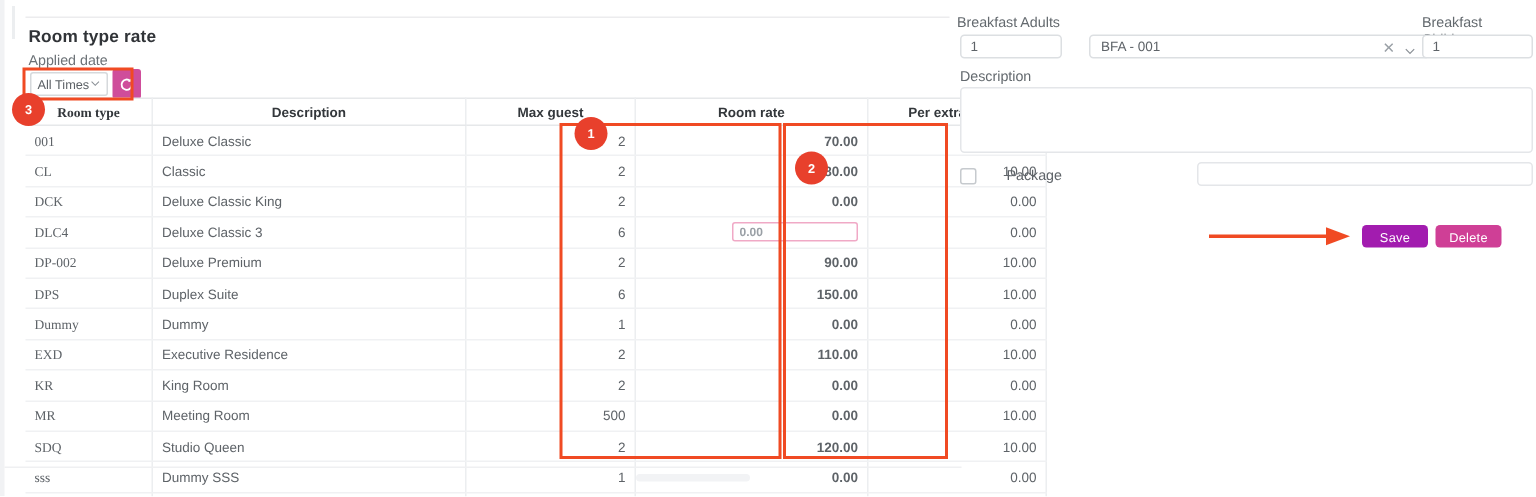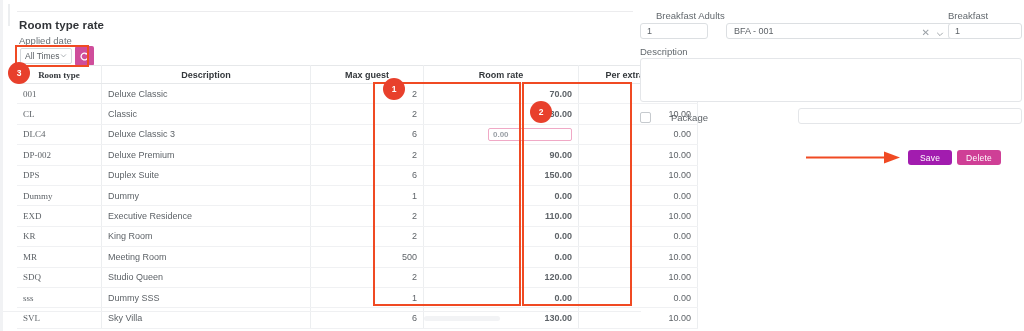--- a/index.html
+++ b/index.html
@@ -307,20 +307,27 @@
             <td class="c-extra">10.00</td>
           </tr>
           <tr>
             <td class="c-code">CL</td>
             <td class="c-desc">Classic</td>
             <td class="c-max">2</td>
             <td class="c-rate">80.00</td>
             <td class="c-extra">10.00</td>
           </tr>
           <tr>
+            <td class="c-code">DCK</td>
+            <td class="c-desc">Deluxe Classic King</td>
+            <td class="c-max">2</td>
+            <td class="c-rate">0.00</td>
+            <td class="c-extra">0.00</td>
+          </tr>
+          <tr>
             <td class="c-code">DLC4</td>
             <td class="c-desc">Deluxe Classic 3</td>
             <td class="c-max">6</td>
             <td class="c-rate">
               <span class="cell-input">0.00</span>
             </td>
             <td class="c-extra">0.00</td>
           </tr>
           <tr>
             <td class="c-code">DP-002</td>
@@ -387,21 +394,21 @@
           </tr>
         </tbody>
     </table>
 
     <div class="bottom-rule"></div>
     <div class="bottom-ghost"></div>
   </div>
 
   <div id="right-panel">
 
-    <div class="r-label" style="left:18px; top:10px;text-align:center;">Breakfast Adults</div>
+    <div class="r-label" style="left:0; top:10px;text-align:center;">Breakfast Adults</div>
     <div class="r-input" style="left:2px; top:23px; width:68px; height:16px;">1</div>
 
     <div class="r-select" style="left:88px; top:23px; width:227px; height:16px;">
       <span>BFA - 001</span>
       <span class="sel-x">✕</span>
       <svg class="sel-chev" viewBox="0 0 10 10">
         <path d="M1.5 3.5 L5 7 L8.5 3.5" fill="none" stroke="#8a9096" stroke-width="1"></path>
       </svg>
     </div>
 

